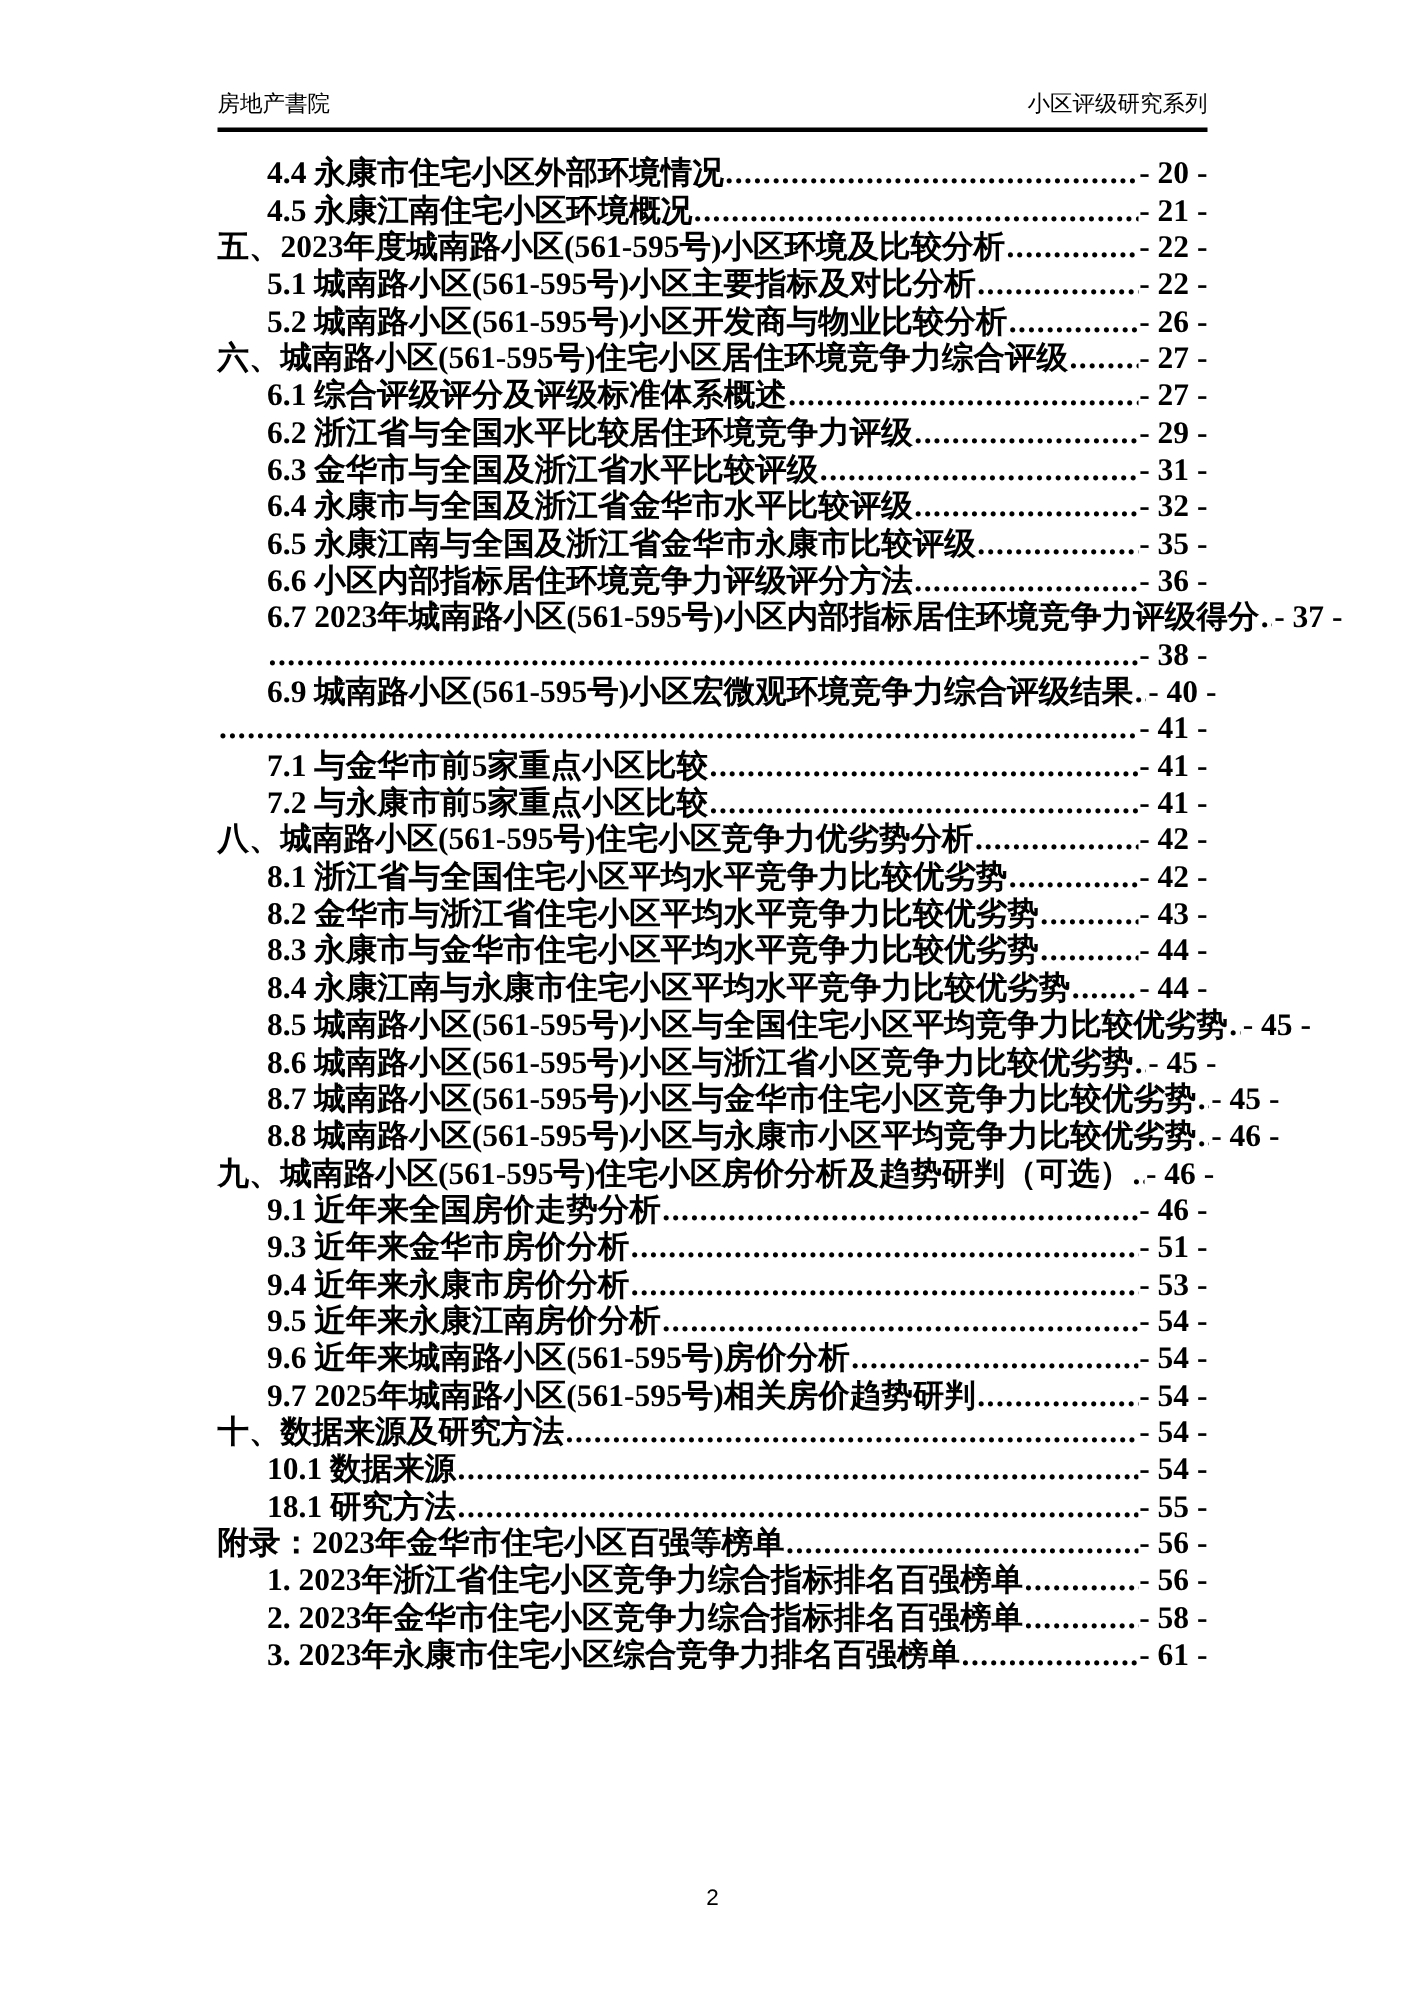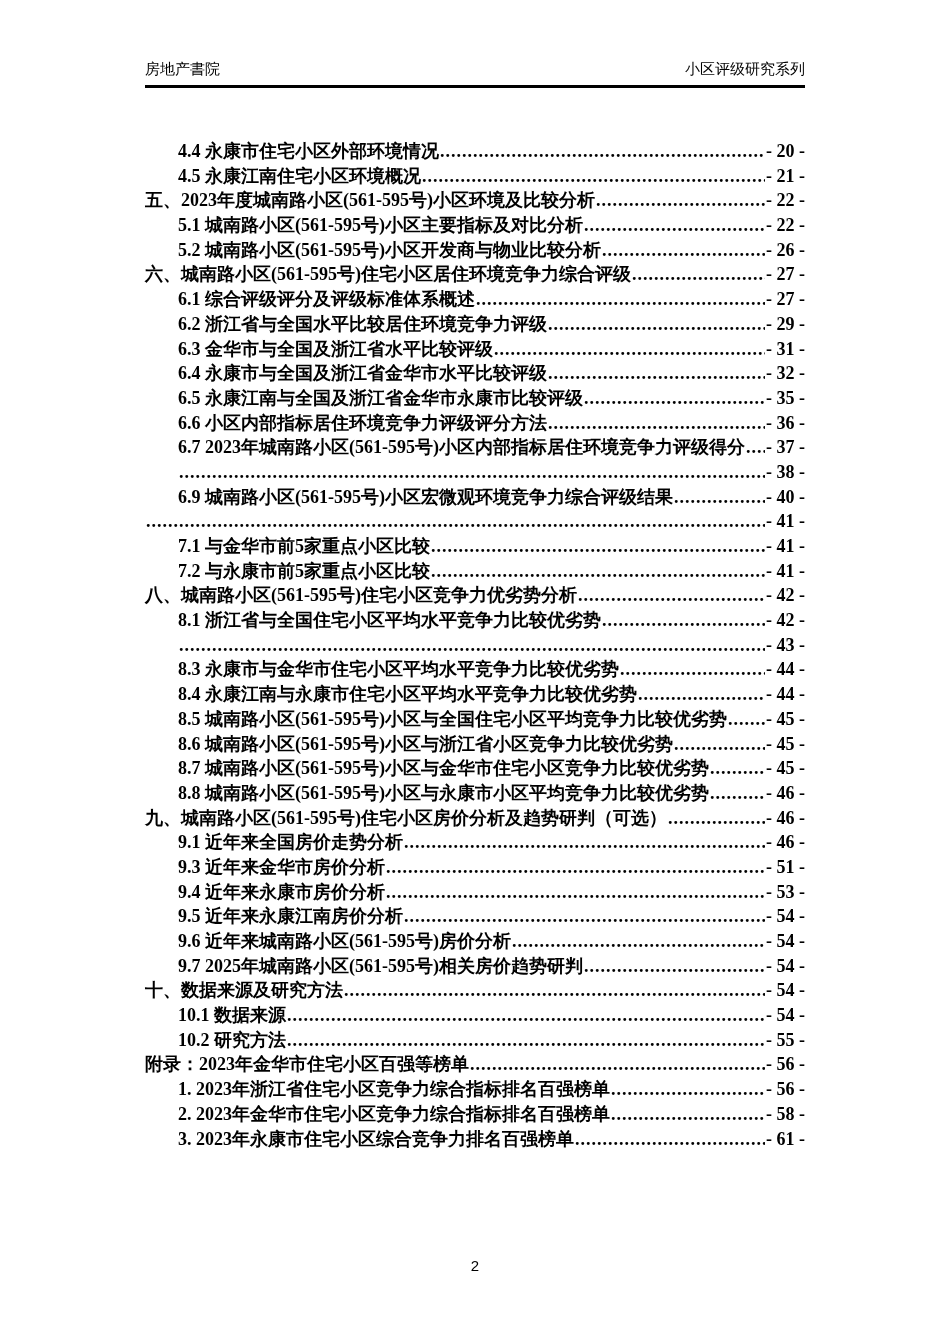--- a/index.html
+++ b/index.html
@@ -27,23 +27,22 @@
     font-size: 15px;
     font-weight: normal;
     padding-bottom: 6px;
     border-bottom: 3px solid #000000;
   }
   .toc {
     position: absolute;
     left: 145px;
     right: 145px;
     top: 103px;
-    font-size: 18px;
+    font-size: 21px;
     font-weight: bold;
-    margin-top: 36px;
   }
   .toc-row {
     display: flex;
     align-items: baseline;
     height: 24.7px;
     line-height: 24.7px;
     white-space: nowrap;
     cursor: pointer;
   }
   .toc-row.lvl1 { padding-left: 33px; }
@@ -193,20 +192,21 @@
     <span class="toc-page">- 42 -</span>
   </div>
 
   <div class="toc-row lvl1">
     <span class="toc-label">8.1 浙江省与全国住宅小区平均水平竞争力比较优劣势</span>
     <span class="toc-leader"></span>
     <span class="toc-page">- 42 -</span>
   </div>
 
   <div class="toc-row lvl1">
+    <span class="toc-label">8.2 金华市与浙江省住宅小区平均水平竞争力比较优劣势</span>
     <span class="toc-leader"></span>
     <span class="toc-page">- 43 -</span>
   </div>
 
   <div class="toc-row lvl1">
     <span class="toc-label">8.3 永康市与金华市住宅小区平均水平竞争力比较优劣势</span>
     <span class="toc-leader"></span>
     <span class="toc-page">- 44 -</span>
   </div>
 
@@ -289,21 +289,21 @@
     <span class="toc-page">- 54 -</span>
   </div>
 
   <div class="toc-row lvl1">
     <span class="toc-label">10.1 数据来源</span>
     <span class="toc-leader"></span>
     <span class="toc-page">- 54 -</span>
   </div>
 
   <div class="toc-row lvl1">
-    <span class="toc-label">10.2 研究方法</span>
+    <span class="toc-label">18.1 研究方法</span>
     <span class="toc-leader"></span>
     <span class="toc-page">- 55 -</span>
   </div>
 
   <div class="toc-row lvl0">
     <span class="toc-label">附录：2023年金华市住宅小区百强等榜单</span>
     <span class="toc-leader"></span>
     <span class="toc-page">- 56 -</span>
   </div>
 

